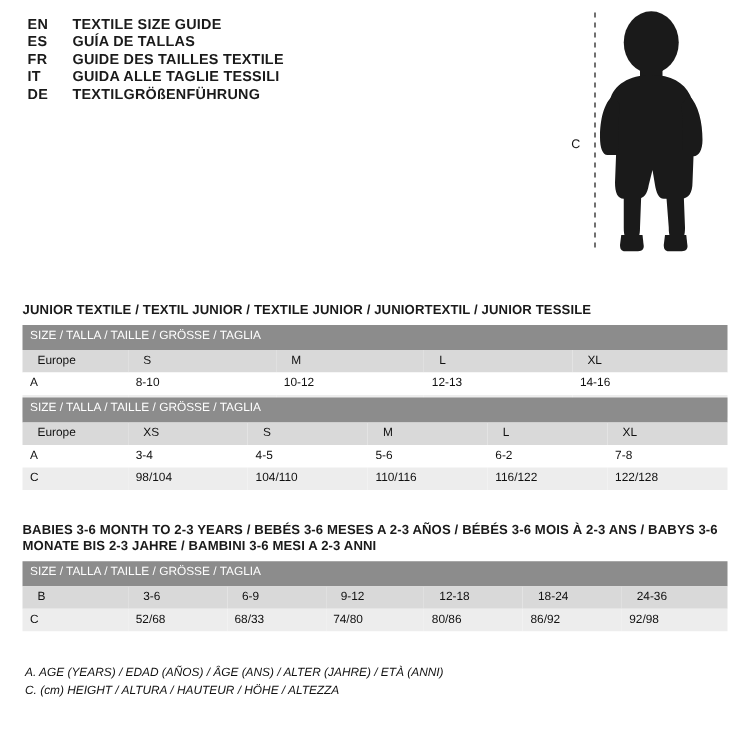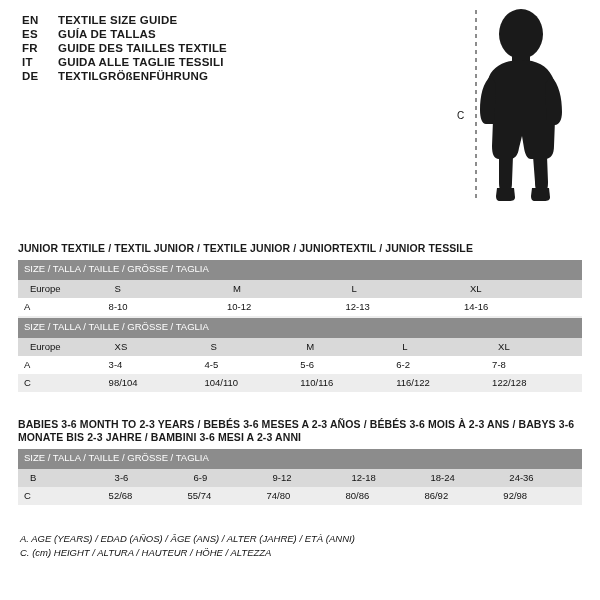--- a/index.html
+++ b/index.html
@@ -282,21 +282,21 @@
           <td>3-6</td>
           <td>6-9</td>
           <td>9-12</td>
           <td>12-18</td>
           <td>18-24</td>
           <td>24-36</td>
         </tr>
         <tr class="alt">
           <td>C</td>
           <td>52/68</td>
-          <td>55/74</td>
+          <td>68/33</td>
           <td>74/80</td>
           <td>80/86</td>
           <td>86/92</td>
           <td>92/98</td>
         </tr>
       </tbody>
     </table>
   </div>
 
   <div class="footer">

